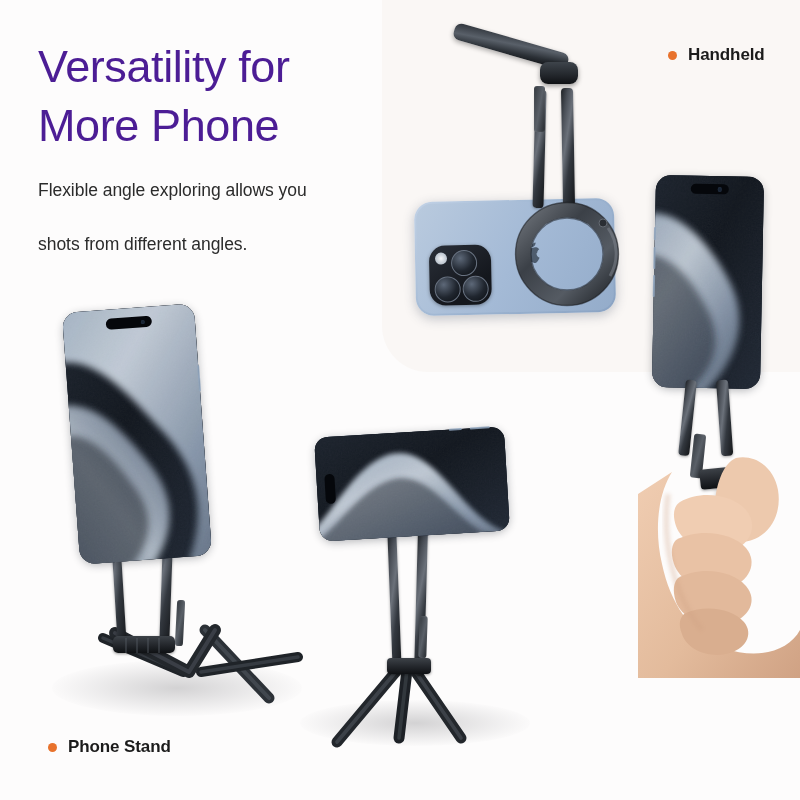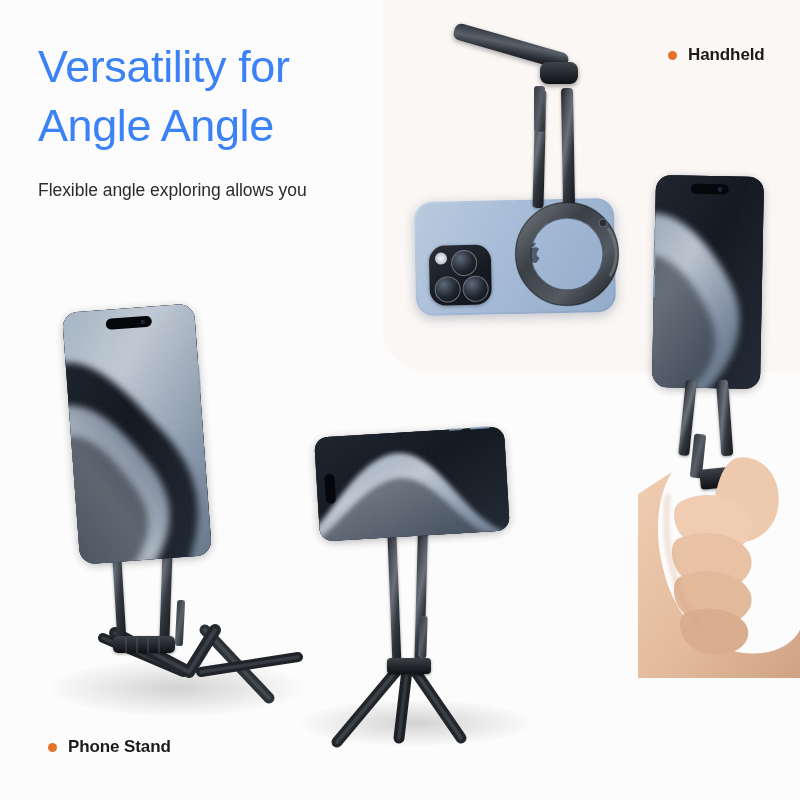--- a/index.html
+++ b/index.html
@@ -16,21 +16,21 @@
   .panel-handheld{
     position:absolute;left:382px;top:0;width:418px;height:372px;
     background:#faf7f5;
     border-bottom-left-radius:46px;
     z-index:1;
   }
 
   
   .copy{position:absolute;left:38px;top:38px;width:350px;z-index:6;}
   .headline{
-    font-size:45px;line-height:1.30;font-weight:400;color:#3b82f6;
+    font-size:45px;line-height:1.30;font-weight:400;color:#4c1d95;
     letter-spacing:-0.4px;margin:0;
   }
   .subcopy{
     margin:22px 0 0 0;font-size:17.5px;line-height:1.54;color:#2b2b2b;
     letter-spacing:-0.05px;
   }
 
   
   .callout{position:absolute;display:flex;align-items:center;gap:11px;z-index:8;}
   .callout .dot{width:9px;height:9px;border-radius:50%;background:#e8722c;flex:none;}
@@ -88,25 +88,26 @@
 </head>
 <body>
 
 <div id="stage">
 
   <div class="panel-handheld"></div>
 
   <div class="copy">
     <h1 class="headline">
       <span>Versatility for</span><br>
-      <span>Angle Angle</span>
+      <span>More Phone</span>
     </h1>
     <p class="subcopy">
       <span>Flexible angle exploring allows you</span><br>
       <br>
+      <span>shots from different angles.</span>
     </p>
   </div>
 
   <div class="callout" id="callout-handheld">
     <span class="dot"></span>
     <span class="txt">Handheld</span>
   </div>
   <div class="callout" id="callout-stand">
     <span class="dot"></span>
     <span class="txt">Phone Stand</span>

